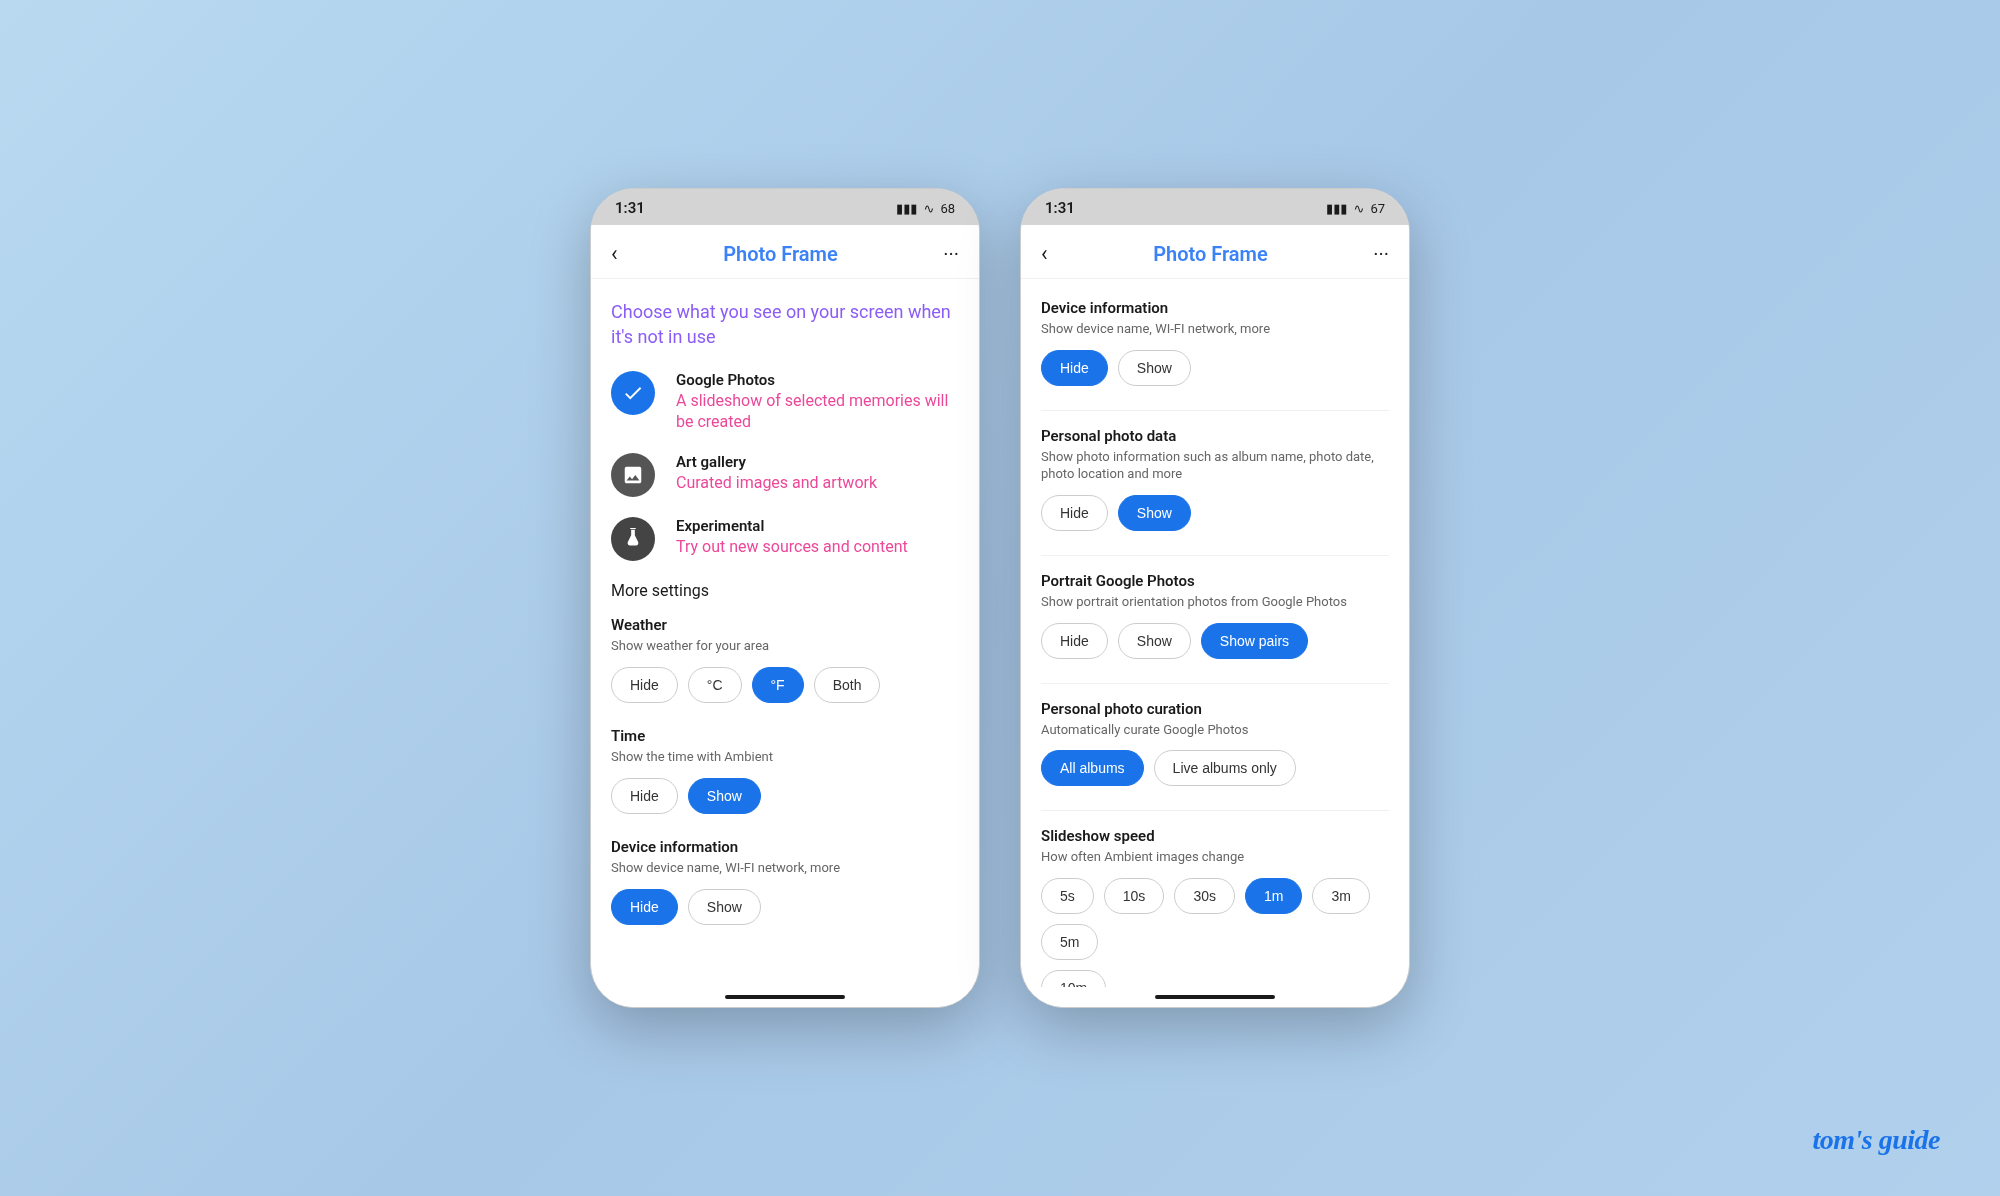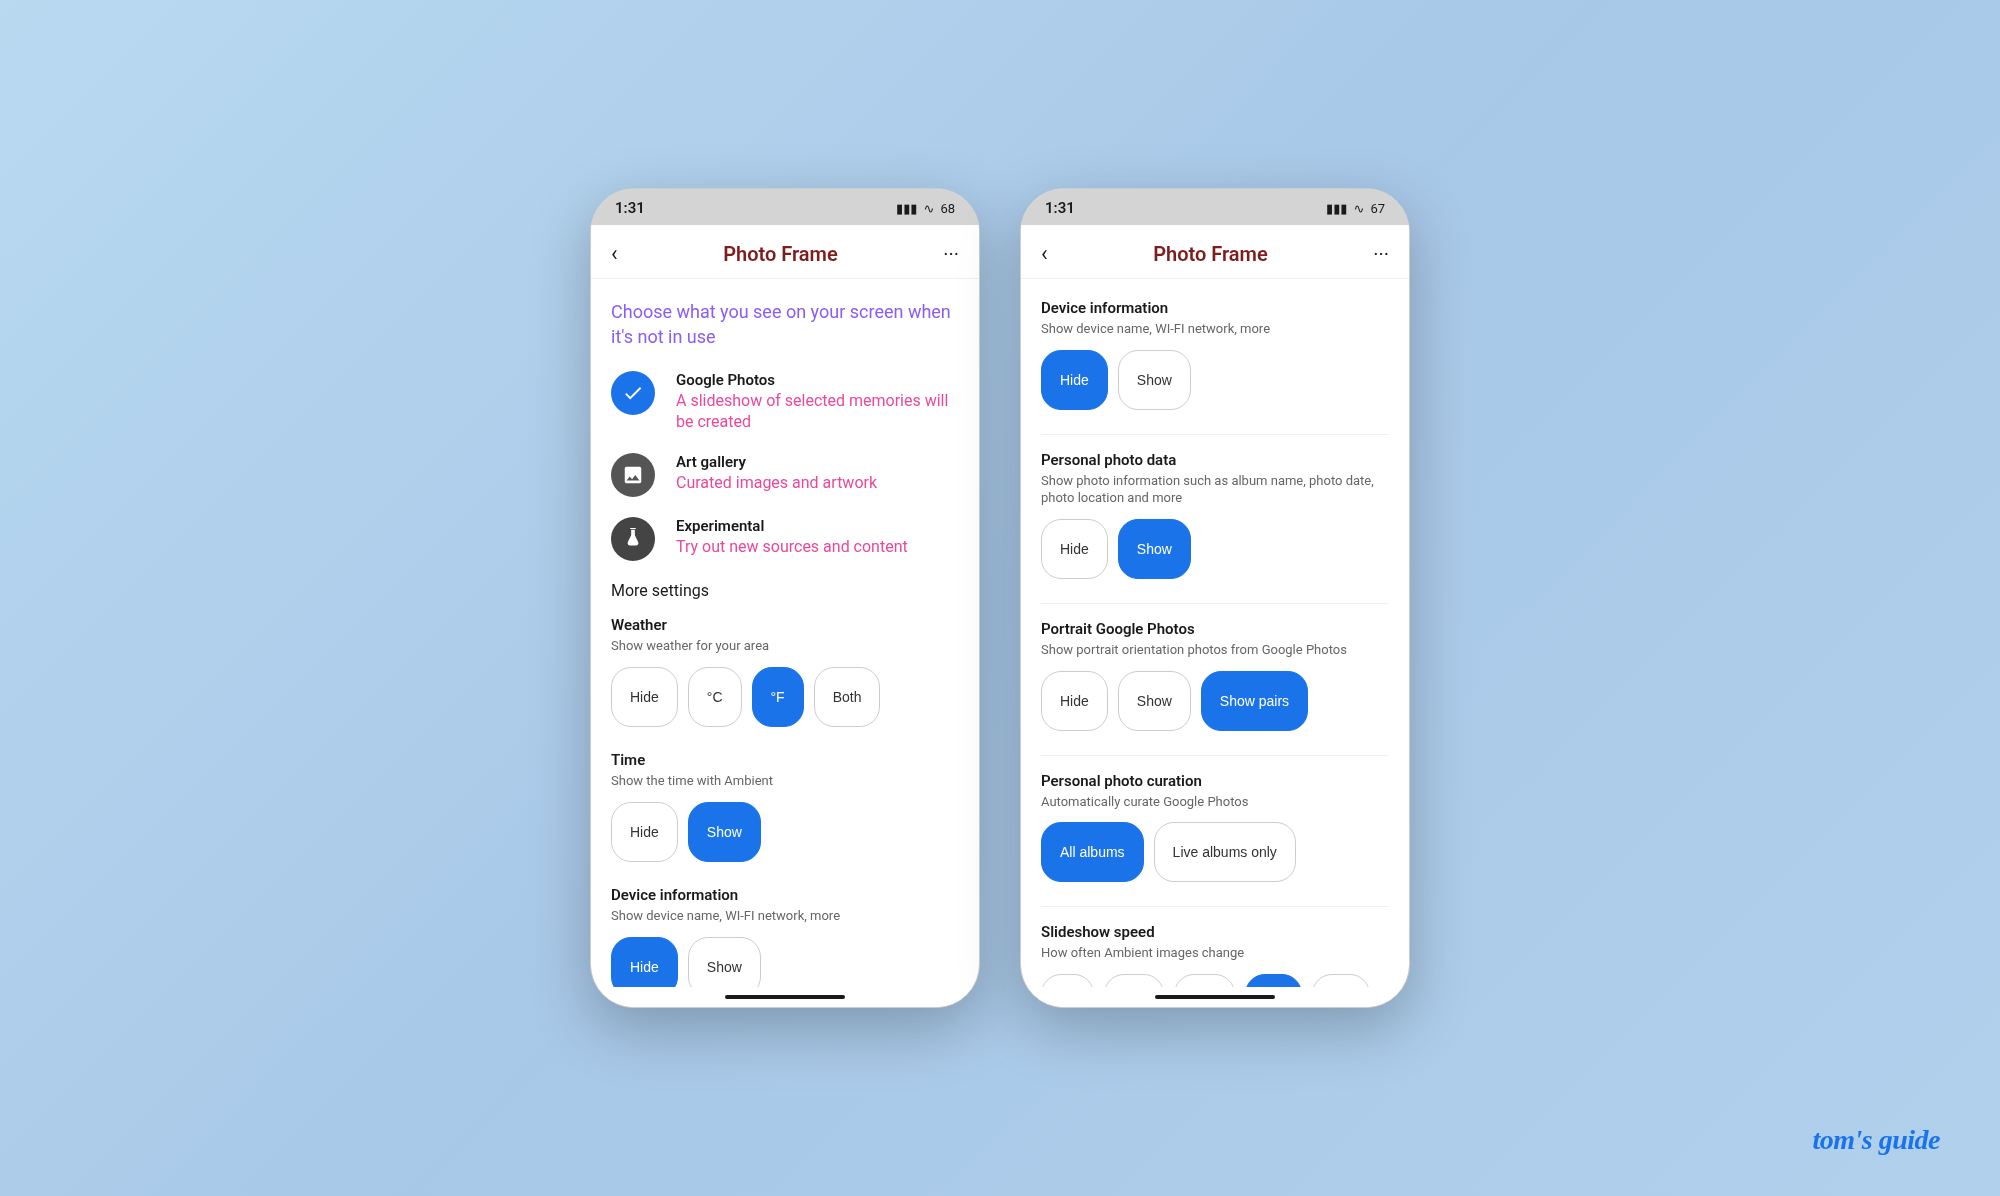--- a/index.html
+++ b/index.html
@@ -76,21 +76,21 @@
 
     .nav-back {
       font-size: 22px;
       color: #1a1a1a;
       cursor: pointer;
     }
 
     .nav-title {
       font-size: 20px;
       font-weight: 600;
-      color: #7f1d1d;
+      color: #3b82f6;
     }
 
     .nav-more {
       font-size: 20px;
       color: #1a1a1a;
       cursor: pointer;
     }
 
     .screen-content {
       flex: 1;
@@ -173,21 +173,21 @@
       line-height: 1.3;
     }
 
     .btn-group {
       display: flex;
       gap: 10px;
       flex-wrap: wrap;
     }
 
     .btn {
-      padding: 21px 18px;
+      padding: 9px 18px;
       border-radius: 20px;
       font-size: 14px;
       font-weight: 500;
       cursor: pointer;
       border: 1.5px solid #ccc;
       background: white;
       color: #333;
     }
 
     .btn.active {

